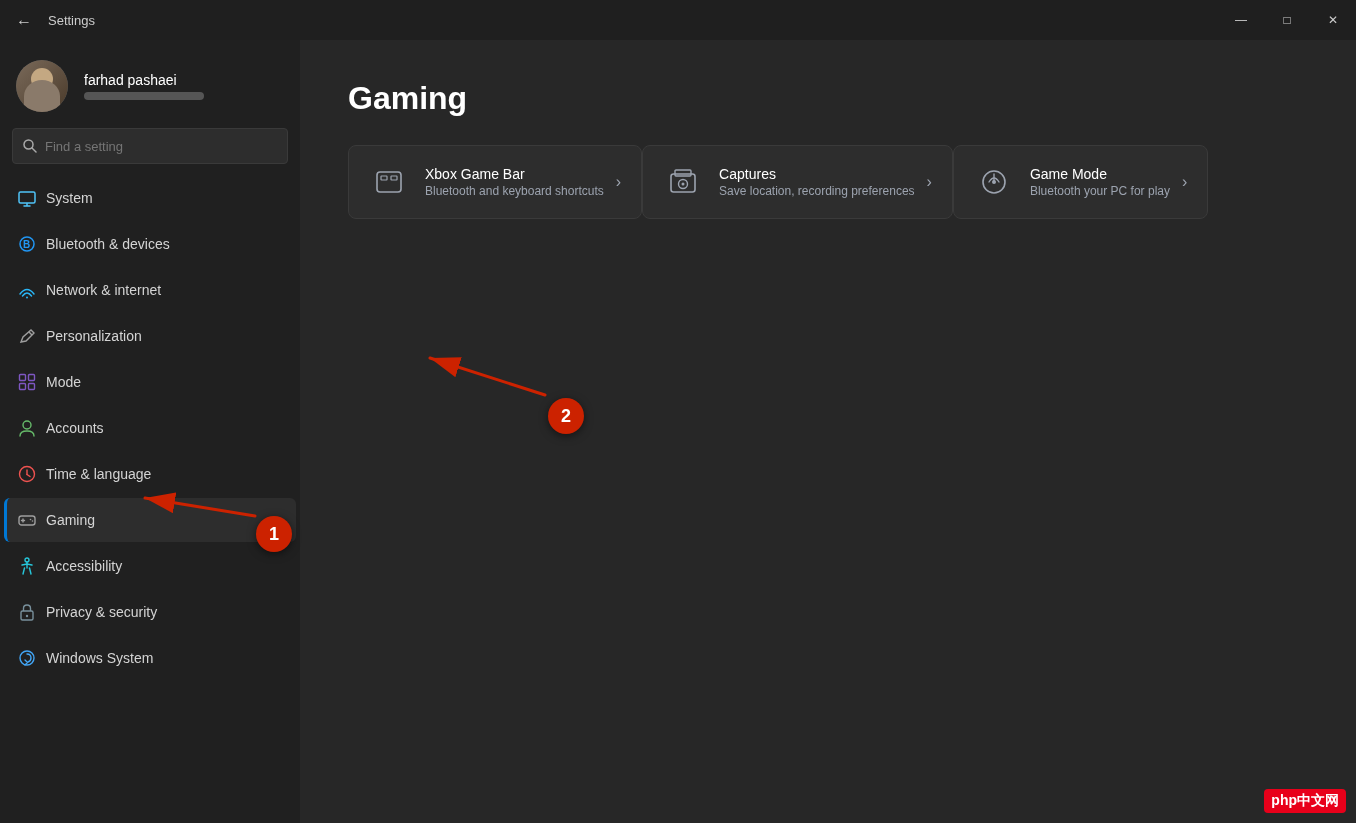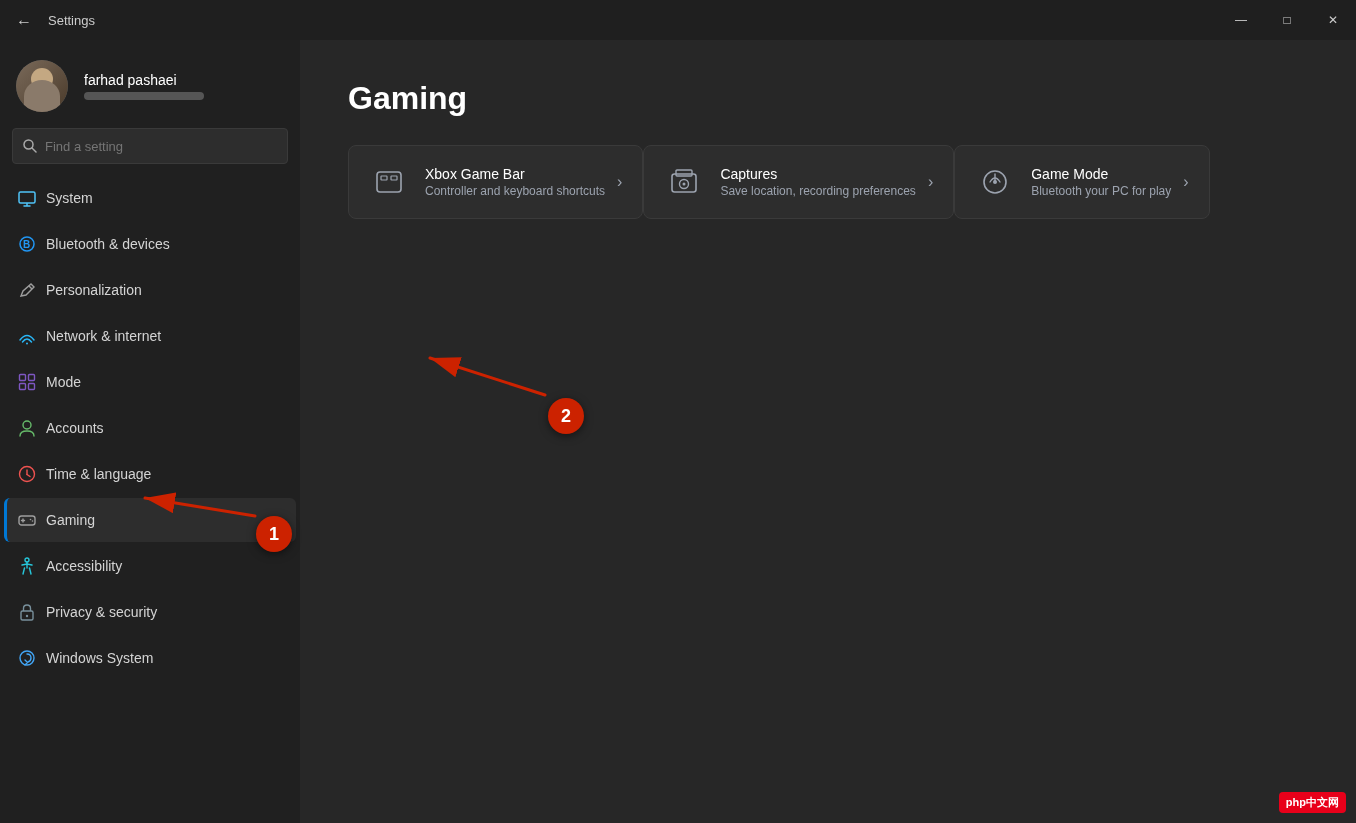--- a/index.html
+++ b/index.html
@@ -275,21 +275,21 @@
       z-index: 199;
     }
 
     
     .watermark {
       position: absolute;
       bottom: 10px;
       right: 10px;
       background: #e8001a;
       color: #fff;
-      font-size: 11px;
+      font-size: 14px;
       font-weight: bold;
       padding: 3px 7px;
       border-radius: 4px;
       z-index: 300;
       font-family: Arial, sans-serif;
     }
 
     
     .icon-system { color: #4fc3f7; }
     .icon-bluetooth { color: #2196F3; }
@@ -359,38 +359,38 @@
         <span class="nav-item-icon icon-bluetooth">
           <svg width="18" height="18" viewBox="0 0 18 18" fill="none">
             <circle cx="9" cy="9" r="7" stroke="#2196F3" stroke-width="1.5" fill="none"></circle>
             <text x="5" y="13" fill="#2196F3" font-size="10" font-weight="bold">B</text>
           </svg>
         </span>
         <span class="nav-item-label">Bluetooth &amp; devices</span>
       </div>
 
       <div class="nav-item">
-        <span class="nav-item-icon">
-          <svg width="18" height="18" viewBox="0 0 18 18" fill="none">
-            <path d="M3 15 L5 10 L13 3 L16 6 L8 14 Z" stroke="#9e9e9e" stroke-width="1.4" fill="none"></path>
-            <line x1="11" y1="5" x2="14" y2="8" stroke="#9e9e9e" stroke-width="1.4"></line>
-          </svg>
-        </span>
-        <span class="nav-item-label">Personalization</span>
-      </div>
-
-      <div class="nav-item">
         <span class="nav-item-icon icon-network">
           <svg width="18" height="18" viewBox="0 0 18 18" fill="none">
             <path d="M2 13 Q9 4 16 13" stroke="#29b6f6" stroke-width="1.5" fill="none" stroke-linecap="round"></path>
             <path d="M4.5 15 Q9 9 13.5 15" stroke="#29b6f6" stroke-width="1.5" fill="none" stroke-linecap="round"></path>
             <circle cx="9" cy="16.5" r="1" fill="#29b6f6"></circle>
           </svg>
         </span>
         <span class="nav-item-label">Network &amp; internet</span>
+      </div>
+
+      <div class="nav-item">
+        <span class="nav-item-icon">
+          <svg width="18" height="18" viewBox="0 0 18 18" fill="none">
+            <path d="M3 15 L5 10 L13 3 L16 6 L8 14 Z" stroke="#9e9e9e" stroke-width="1.4" fill="none"></path>
+            <line x1="11" y1="5" x2="14" y2="8" stroke="#9e9e9e" stroke-width="1.4"></line>
+          </svg>
+        </span>
+        <span class="nav-item-label">Personalization</span>
       </div>
 
       <div class="nav-item">
         <span class="nav-item-icon icon-apps">
           <svg width="18" height="18" viewBox="0 0 18 18" fill="none">
             <rect x="1.5" y="1.5" width="6" height="6" rx="1" stroke="#7e57c2" stroke-width="1.4" fill="none"></rect>
             <rect x="10.5" y="1.5" width="6" height="6" rx="1" stroke="#7e57c2" stroke-width="1.4" fill="none"></rect>
             <rect x="1.5" y="10.5" width="6" height="6" rx="1" stroke="#7e57c2" stroke-width="1.4" fill="none"></rect>
             <rect x="10.5" y="10.5" width="6" height="6" rx="1" stroke="#7e57c2" stroke-width="1.4" fill="none"></rect>
           </svg>
@@ -478,21 +478,21 @@
       <div class="settings-item">
         <div class="settings-item-icon">
           <svg width="28" height="28" viewBox="0 0 28 28" fill="none">
             <rect x="2" y="4" width="24" height="20" rx="3" stroke="#9ca3af" stroke-width="1.6" fill="none"></rect>
             <rect x="6" y="8" width="6" height="4" rx="0.5" stroke="#9ca3af" stroke-width="1.2" fill="none"></rect>
             <rect x="16" y="8" width="6" height="4" rx="0.5" stroke="#9ca3af" stroke-width="1.2" fill="none"></rect>
           </svg>
         </div>
         <div class="settings-item-text">
           <span class="settings-item-title">Xbox Game Bar</span>
-          <span class="settings-item-desc">Controller and keyboard shortcuts</span>
+          <span class="settings-item-desc">Bluetooth and keyboard shortcuts</span>
         </div>
         <span class="settings-item-chevron">›</span>
       </div>
 
       <div class="settings-item">
         <div class="settings-item-icon">
           <svg width="28" height="28" viewBox="0 0 28 28" fill="none">
             <rect x="2" y="6" width="24" height="18" rx="2.5" stroke="#9ca3af" stroke-width="1.6" fill="none"></rect>
             <rect x="6" y="2" width="16" height="6" rx="1" stroke="#9ca3af" stroke-width="1.4" fill="none"></rect>
             <circle cx="14" cy="16" r="4.5" stroke="#9ca3af" stroke-width="1.4" fill="none"></circle>

